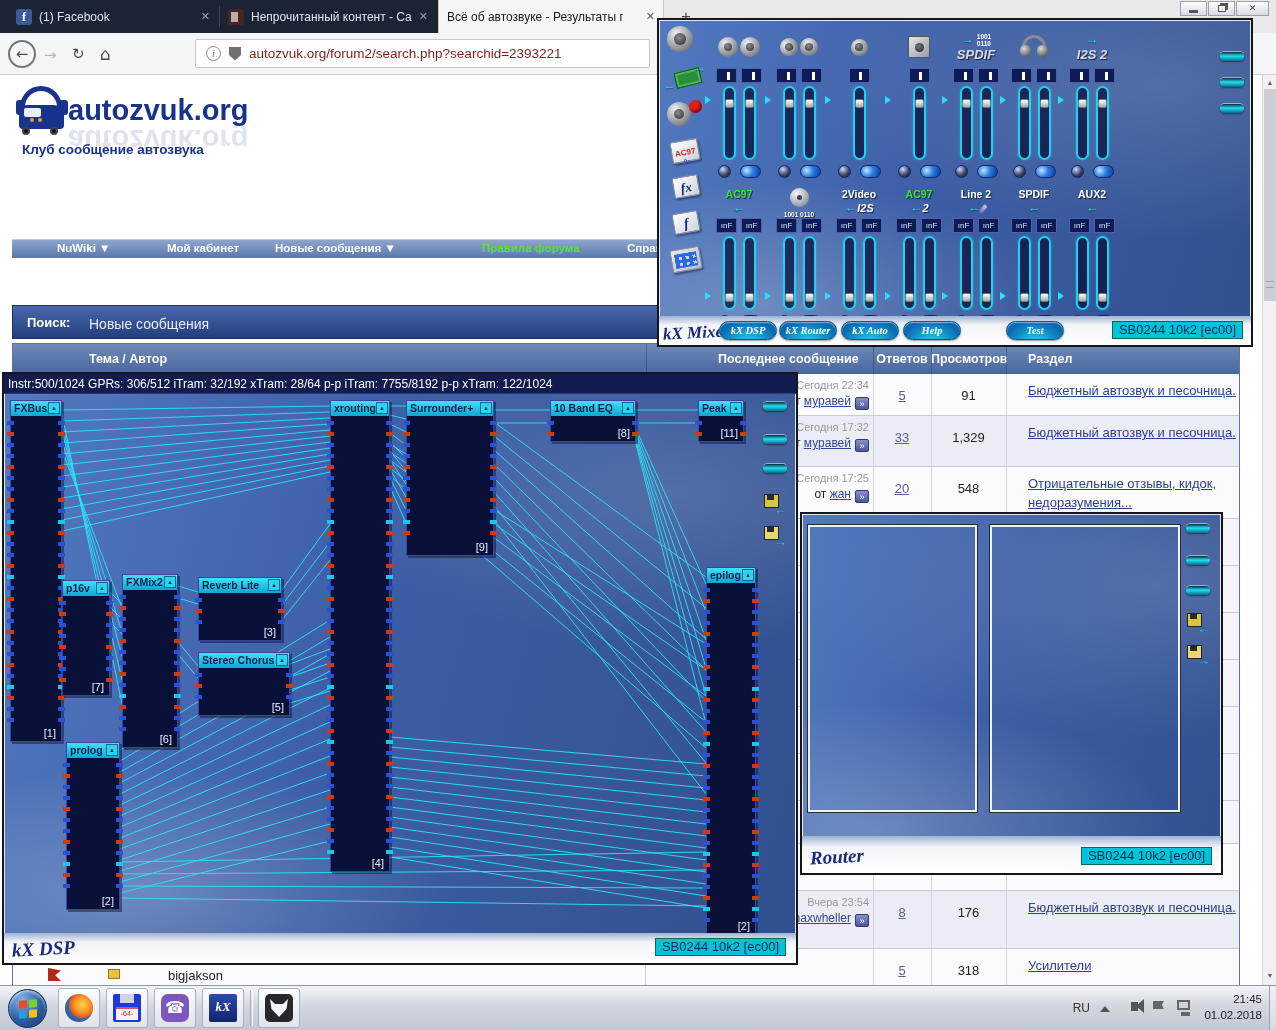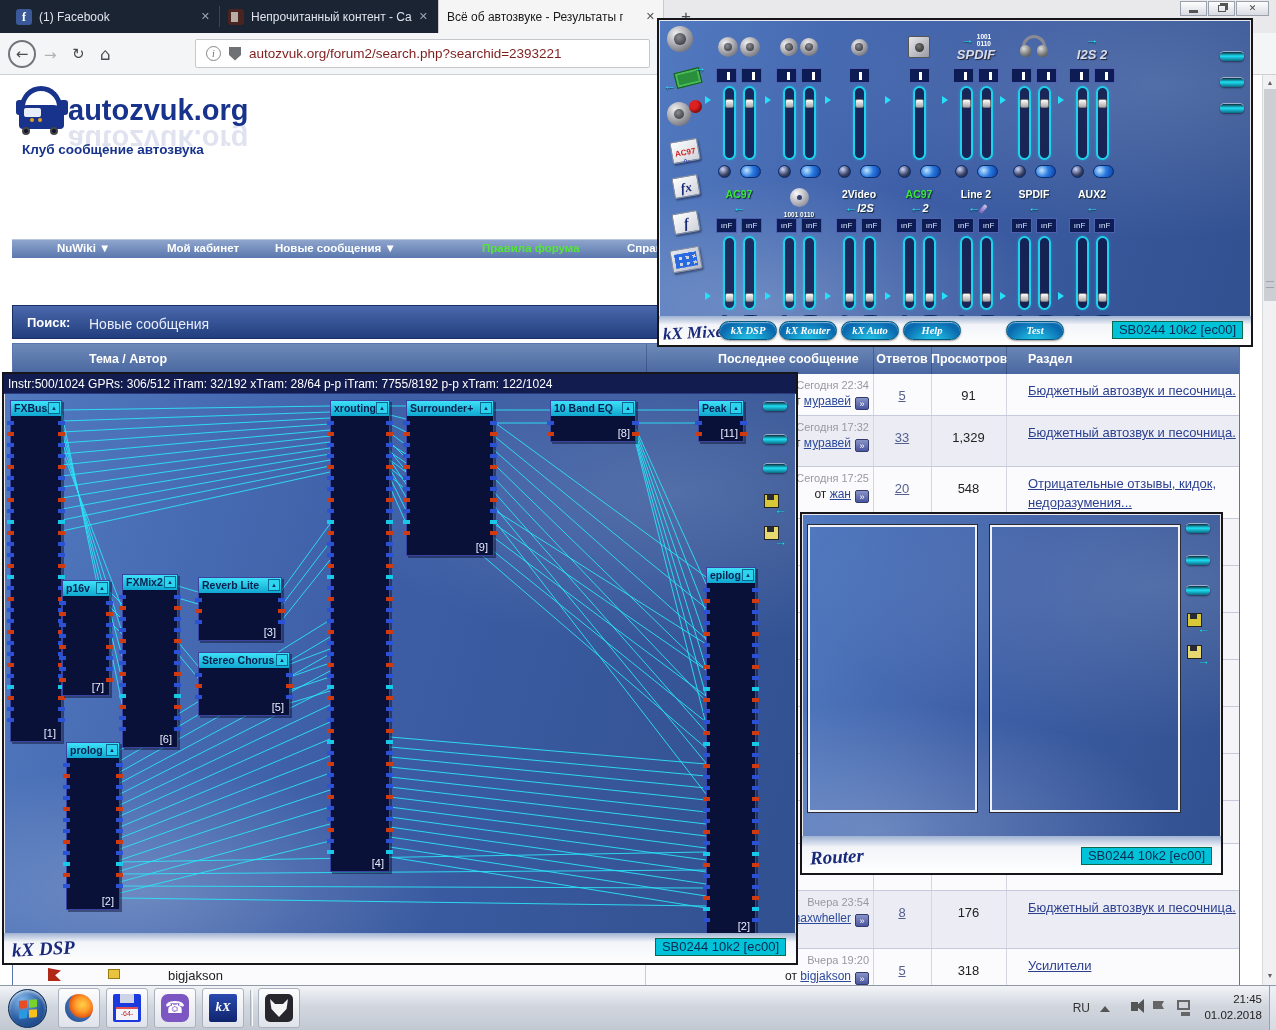--- a/index.html
+++ b/index.html
@@ -355,24 +355,20 @@
               <div class="cell c-sec" data-interactable="false"><a class="fsec" data-interactable="true" href="#">Бюджетный автозвук и песочница.</a></div>
               <div class="vline" data-interactable="false" style="background: rgb(212, 214, 226); left: 860px;"></div>
               <div class="vline" data-interactable="false" style="background: rgb(212, 214, 226); left: 918px;"></div>
               <div class="vline" data-interactable="false" style="background: rgb(212, 214, 226); left: 993px;"></div>
             </div>
             <div class="frow base" data-interactable="false" style="height: 62px;">
               <div class="tsub" data-interactable="false">
                 <div class="tico1" data-interactable="false"></div>
                 <div class="tico2" data-interactable="false"></div>
                 <div class="tauth" data-interactable="false">bigjakson</div>
-              </div>
-              <div class="cell c-last" data-interactable="false">
-                <span class="ftime" data-interactable="false">Вчера 19:20</span>
-                <span class="fauthor" data-interactable="false">от <a data-interactable="true" href="#">bigjakson</a><span class="gobtn" data-interactable="true">»</span></span>
               </div>
               <div class="cell c-rep" data-interactable="false"><a class="frep" data-interactable="true" href="#">5</a></div>
               <div class="cell c-view" data-interactable="false"><span class="fview" data-interactable="false">318</span></div>
               <div class="cell c-sec" data-interactable="false"><a class="fsec" data-interactable="true" href="#">Усилители</a></div>
               <div class="vline" data-interactable="false" style="background: rgb(212, 214, 226); left: 860px;"></div>
               <div class="vline" data-interactable="false" style="background: rgb(212, 214, 226); left: 918px;"></div>
               <div class="vline" data-interactable="false" style="background: rgb(212, 214, 226); left: 993px;"></div>
             </div>
           </div>
       </div>

